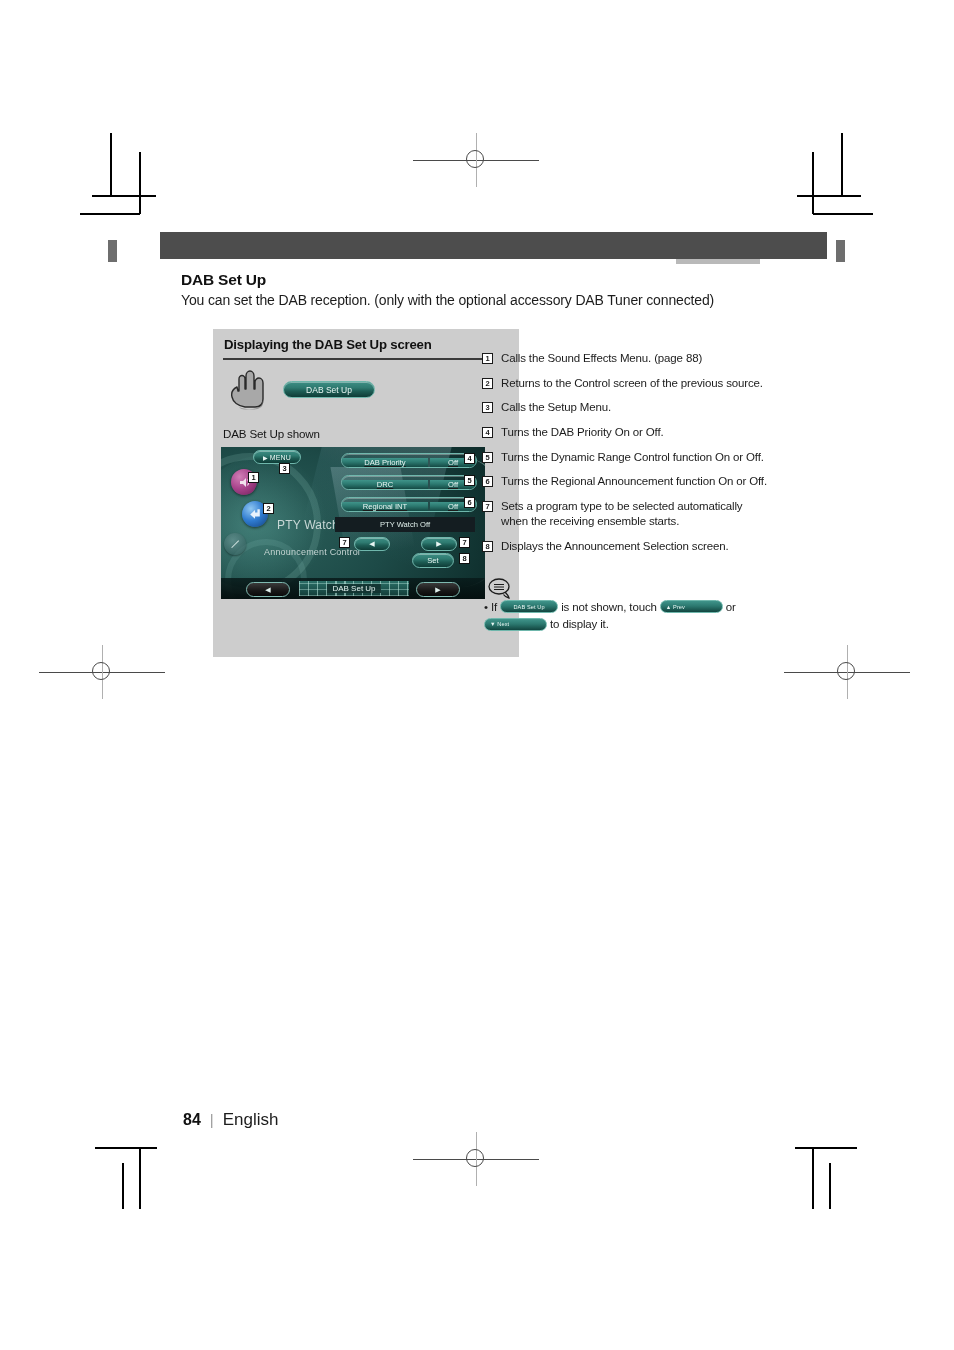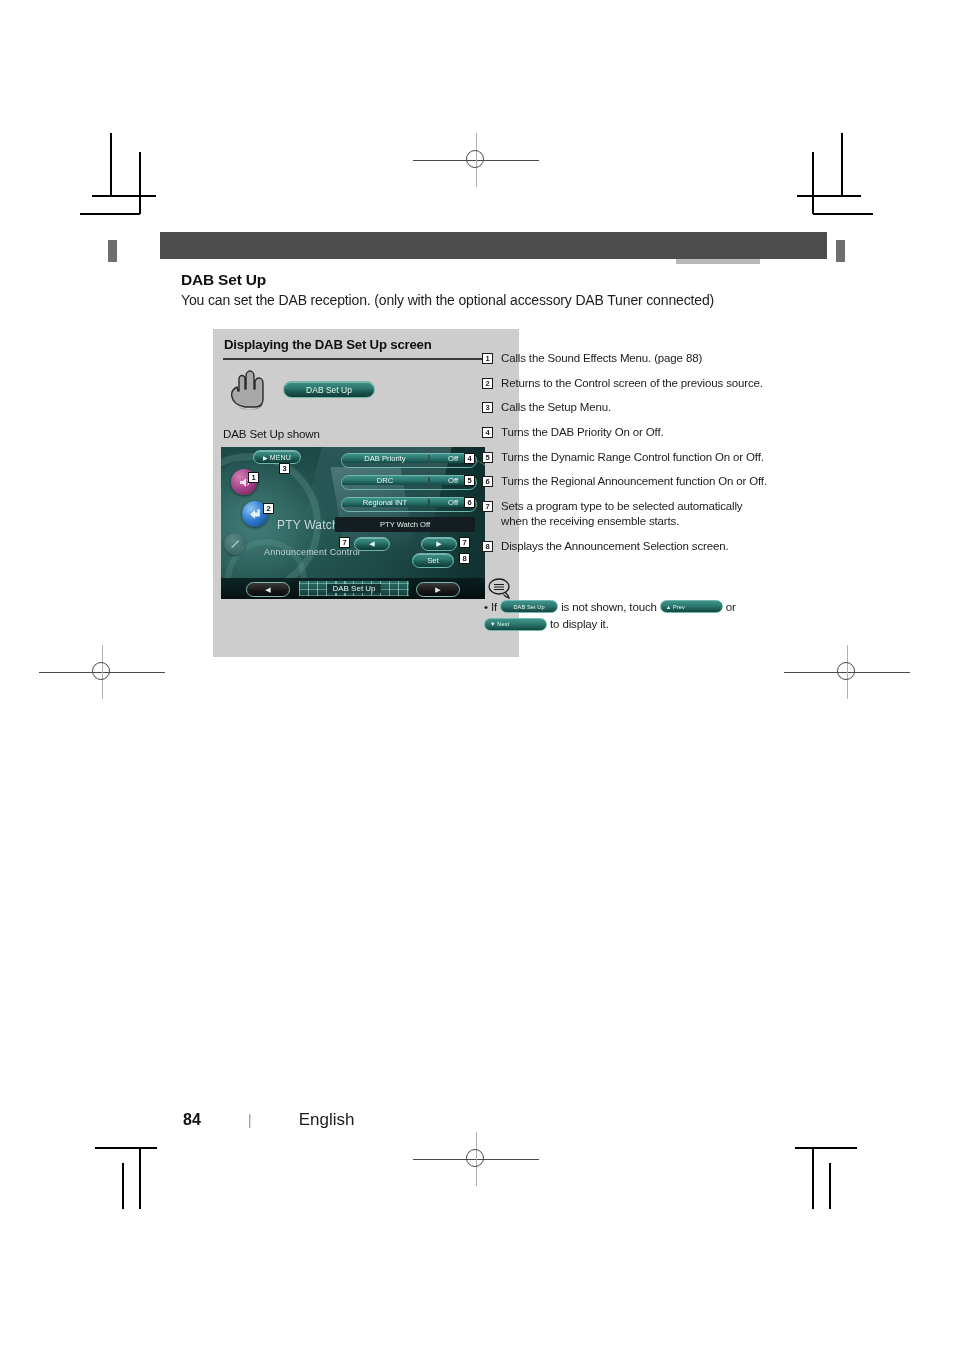--- a/index.html
+++ b/index.html
@@ -195,26 +195,27 @@
     width: 46px; height: 12px;
     font-size: 7px;
     letter-spacing: .2px;
     gap: 2px;
   }
 
   
   .set-row {
     position: absolute;
     display: flex;
-    align-items: flex-start;
+    align-items: flex-end;
     height: 13px;
     border-radius: 999px;
     overflow: hidden;
     border: 1px solid #6fb7ac;
     box-shadow: inset 0 1px 0 rgba(255,255,255,.3);
+    text-decoration: underline;
   }
   .set-row .lab {
     flex: 1 1 auto;
     background: linear-gradient(180deg,#3f948a 0%, #2c7970 45%, #144a44 100%);
     color: #eaf7f4;
     font-size: 7.6px;
     display:flex; align-items:center; justify-content:center;
   }
   .set-row .divider { width: 2px; background: #0b2a27; }
   .set-row .val {
@@ -380,21 +381,21 @@
     white-space: nowrap;
   }
   .mp-dab { width: 56px; }
   .mp-prev { width: 56px; justify-content:flex-start; padding-left:5px; }
   .mp-next { width: 56px; justify-content:flex-start; padding-left:5px; }
 
   
   .footer {
     position: absolute;
     left: 183px; top: 1110px;
-    display: flex; align-items: baseline; gap: 38px;
+    display: flex; align-items: baseline;
   }
   .footer .pg { font-size: 16px; font-weight: bold; color: #111; }
   .footer .bar { margin: 0 9px; color: #9a9a9a; font-size: 15px; }
   .footer .lang { font-size: 17px; color: #1c1c1c; }
 </style>
 </head>
 <body>
 
 <div class="crop" style="left:110px; top:133px; width:1.6px; height:64px;"></div>
 <div class="crop" style="left:139px; top:152px; width:1.6px; height:62px;"></div>

